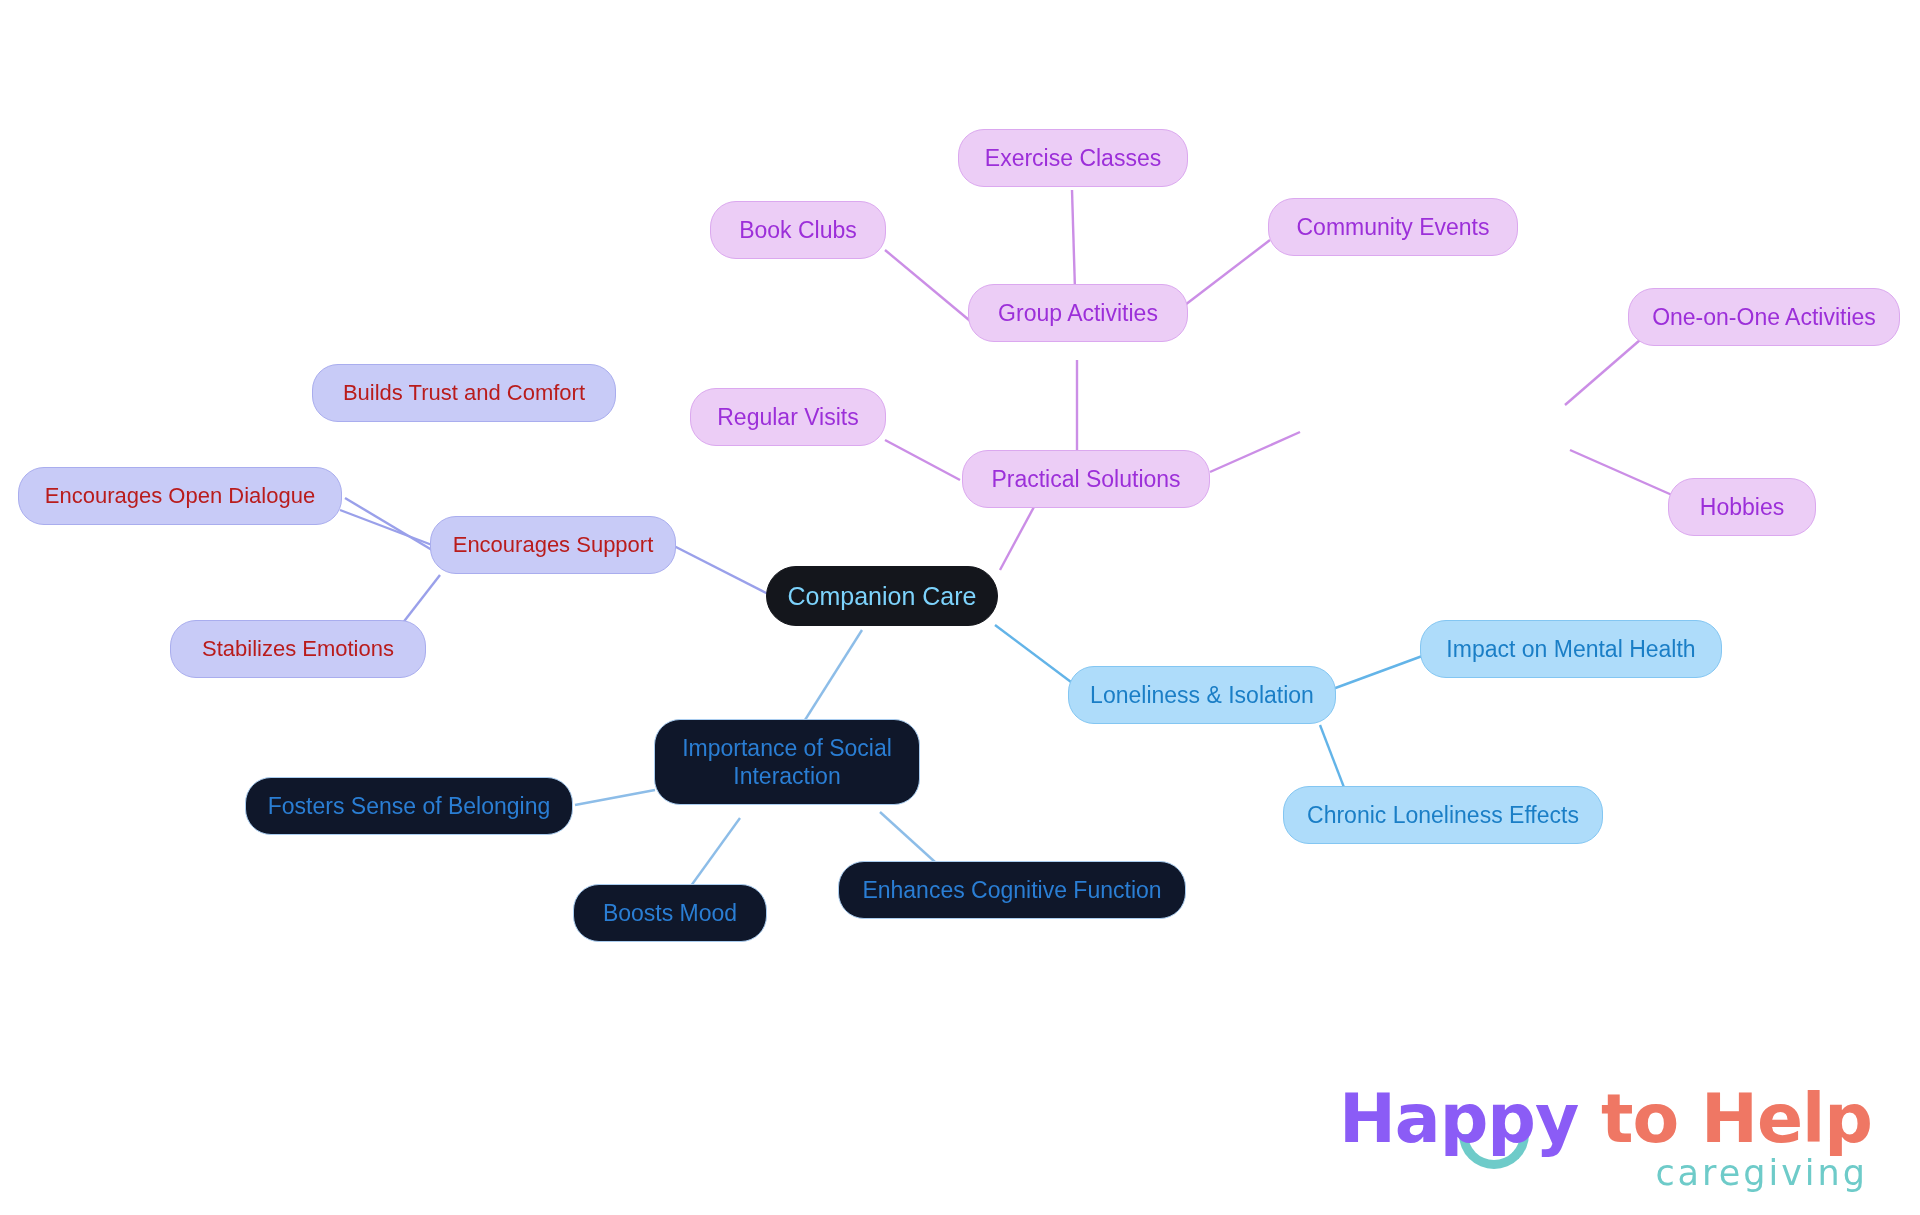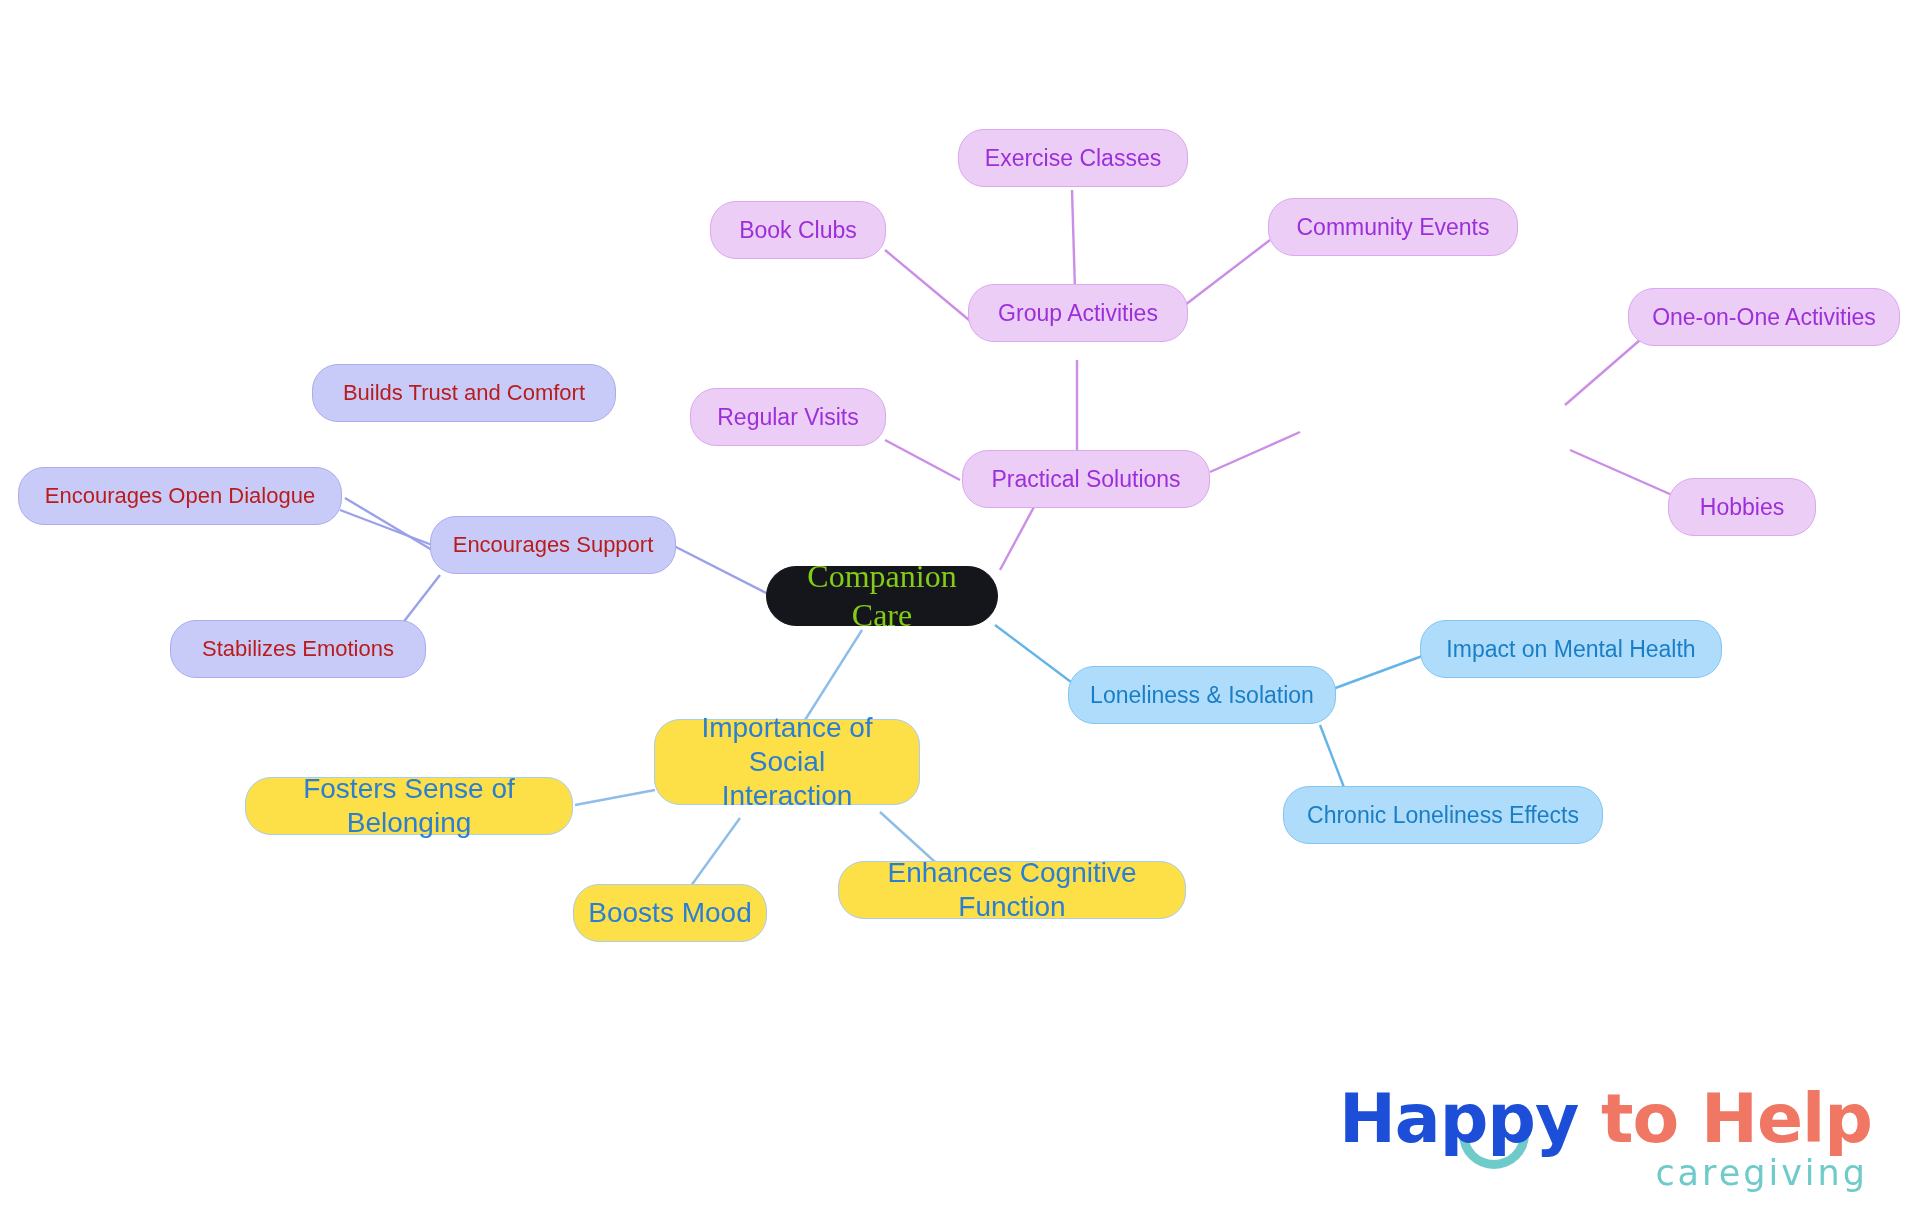--- a/index.html
+++ b/index.html
@@ -32,48 +32,47 @@
     border-radius: 26px;
     border-style: solid;
     border-width: 1.5px;
     line-height: 1.22;
     padding: 12px 10px;
     white-space: pre-line;
   }
   .node-root {
     background: #14161c;
     border-color: #14161c;
-    color: #84cc16;
-    font-size: 32px;
+    color: #7dd3fc;
+    font-size: 25px;
     border-radius: 30px;
-    font-family: Liberation Serif, serif;
   }
   .node-indigo {
     background: #c8cbf7;
     border-color: #a9adee;
     color: #b91c1c;
     font-size: 22px;
   }
   .node-purple {
     background: #eccdf6;
     border-color: #dba8ef;
     color: #9c2fd9;
     font-size: 23px;
   }
   .node-blue-mid {
     background: #aedcfa;
     border-color: #83c6f2;
     color: #1a7ec6;
     font-size: 23px;
   }
   .node-blue-light {
-    background: #fde047;
+    background: #0f172a;
     border-color: #a9ccef;
     color: #2a7ed4;
-    font-size: 28px;
+    font-size: 23px;
   }
   #logo {
     position: absolute;
     right: 48px;
     bottom: 22px;
     text-align: right;
     user-select: none;
   }
   .logo-main {
     font-family: "DejaVu Sans", sans-serif;
@@ -192,18 +191,18 @@
 
   <div class="node node-blue-light" style="left:245px; top:777px; width:328px; height:58px;">Fosters Sense of Belonging</div>
 
   <div class="node node-blue-light" style="left:573px; top:884px; width:194px; height:58px;">Boosts Mood</div>
 
   <div class="node node-blue-light" style="left:838px; top:861px; width:348px; height:58px;">Enhances Cognitive Function</div>
 
   <div id="logo">
     <div class="logo-main">
       <span class="logo-smile"></span>
-      <span class="word" style="color:#1d4ed8;text-align:right;">Happy</span><span class="word" style="color:#ef7764;">&nbsp;</span><span class="word" style="color:#ef7764;">to</span><span class="word" style="color:#ef7764;">&nbsp;</span><span class="word" style="color:#ef7764;">Help</span>
+      <span class="word" style="color:#8b5cf6;text-align:right;">Happy</span><span class="word" style="color:#ef7764;">&nbsp;</span><span class="word" style="color:#ef7764;">to</span><span class="word" style="color:#ef7764;">&nbsp;</span><span class="word" style="color:#ef7764;">Help</span>
     </div>
     <div class="logo-sub">caregiving</div>
   </div>
 
 </div>
 
 </body></html>

